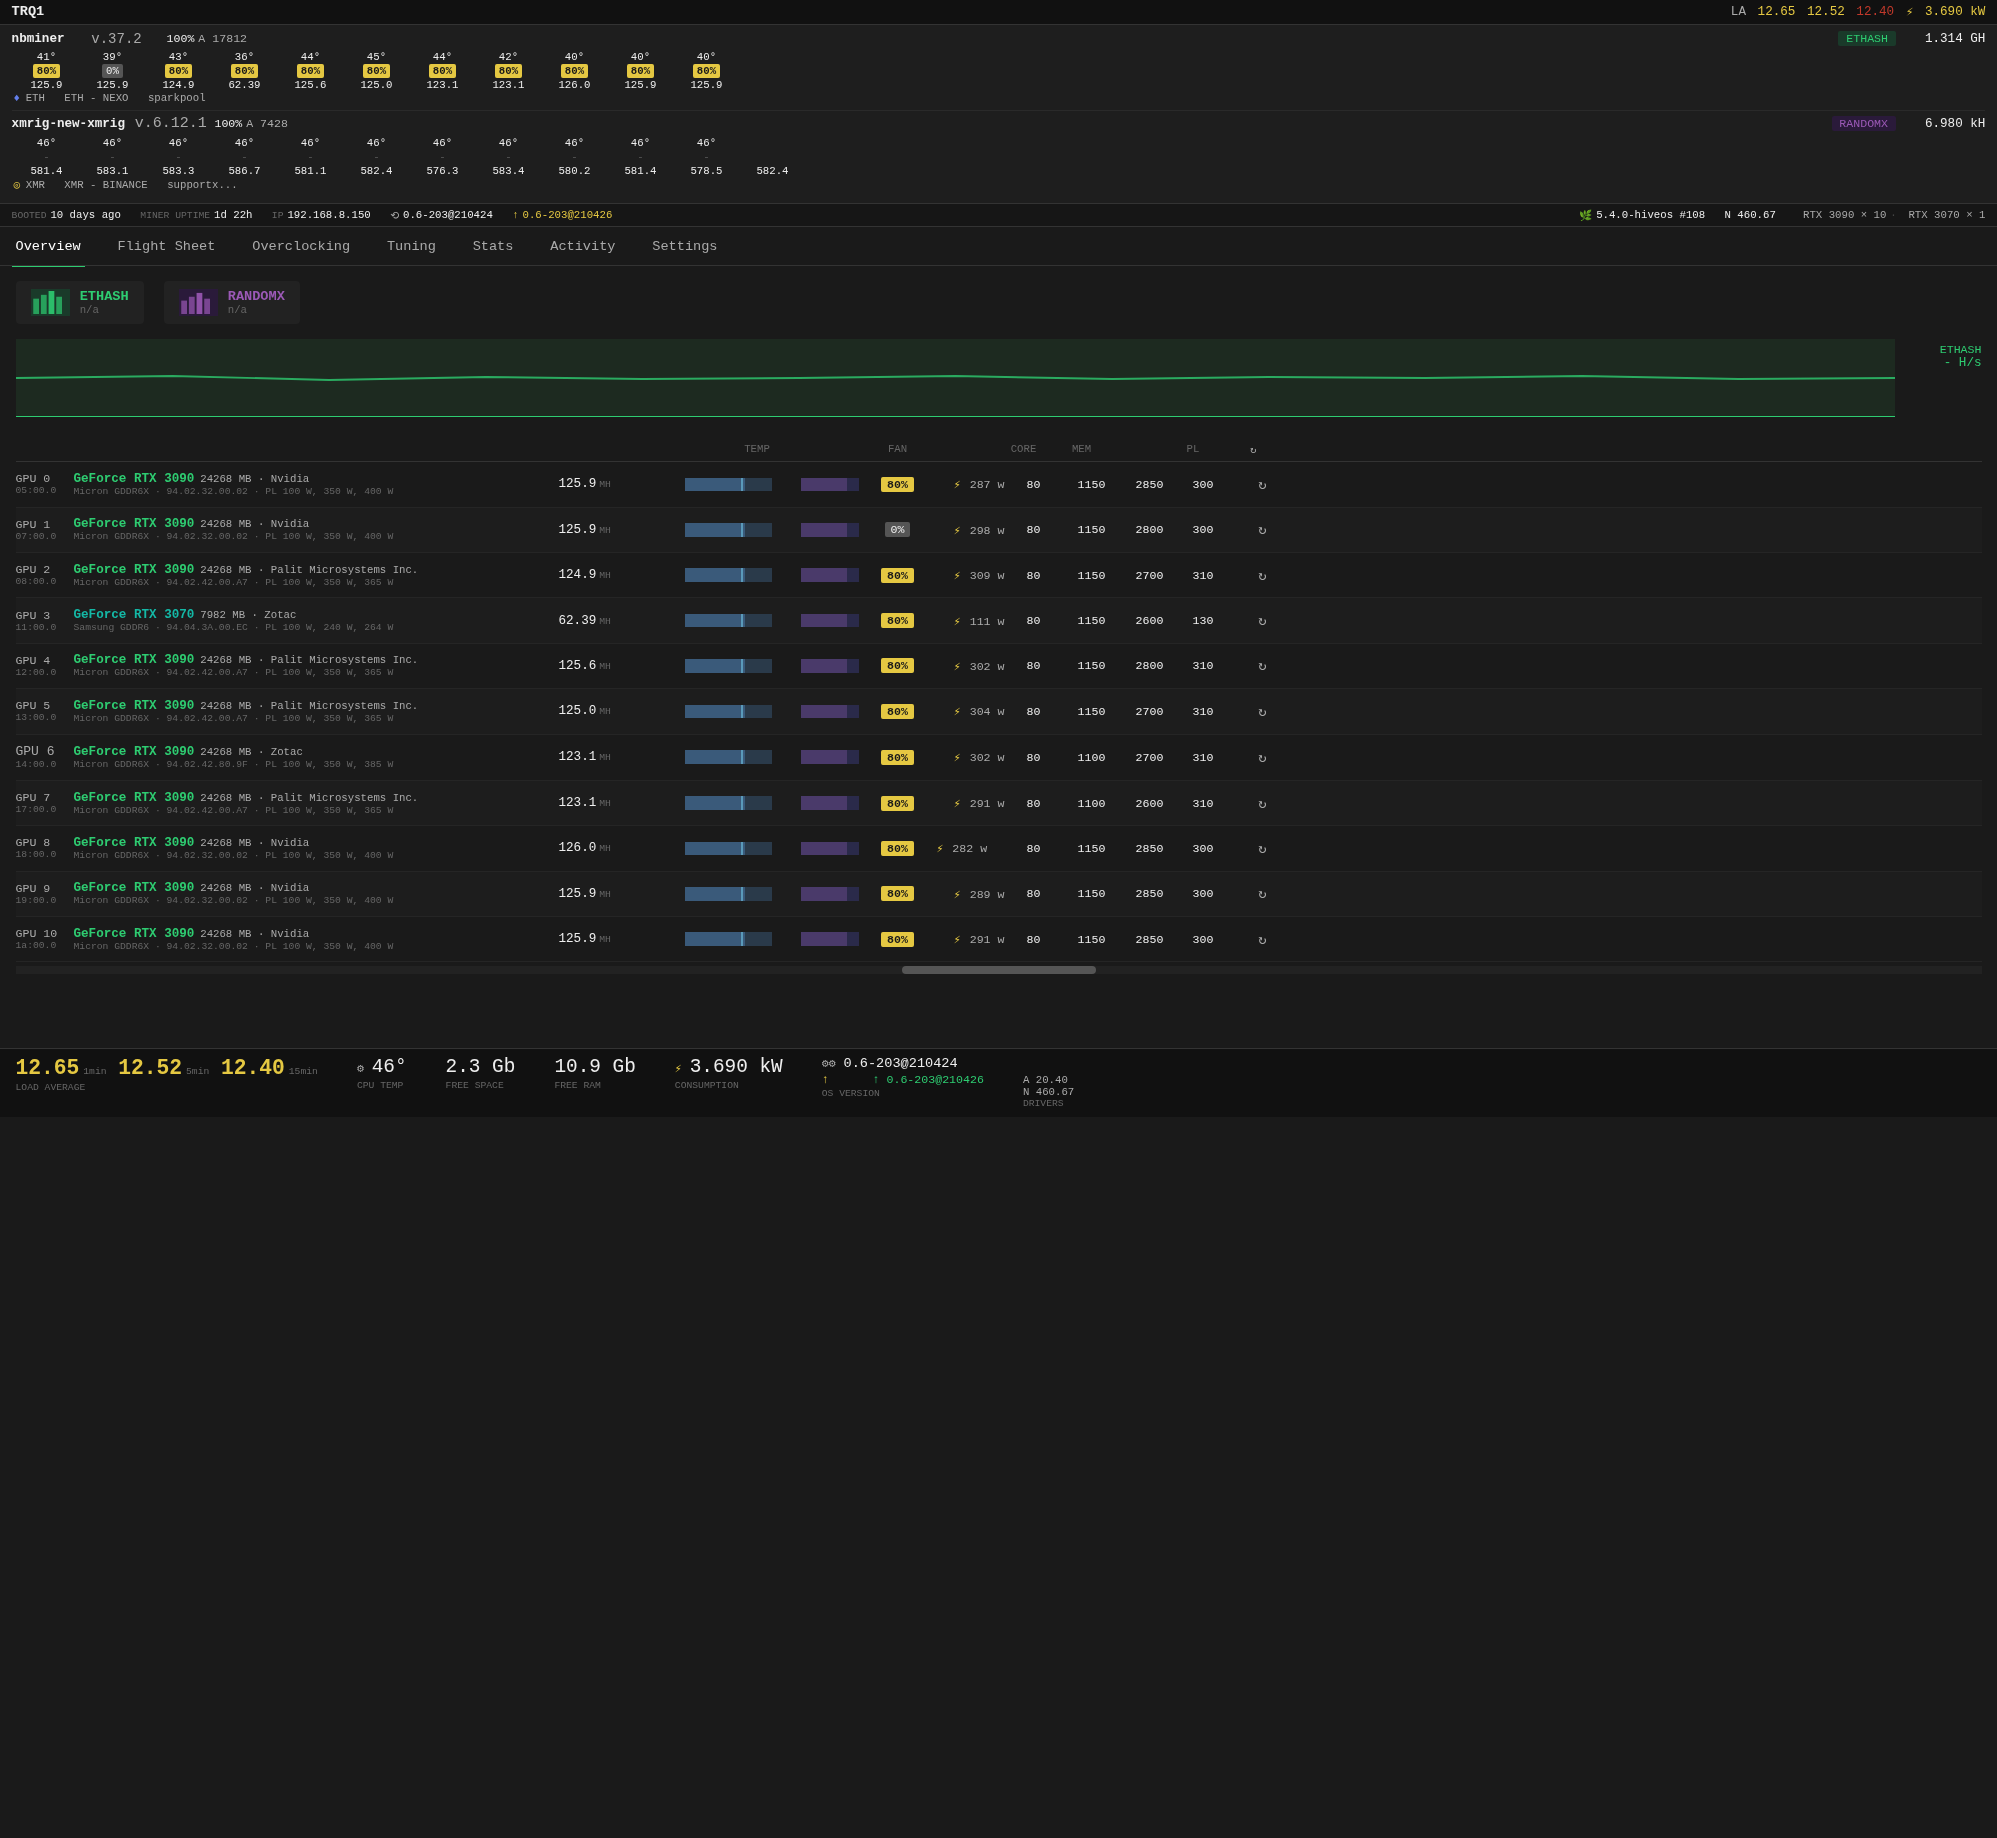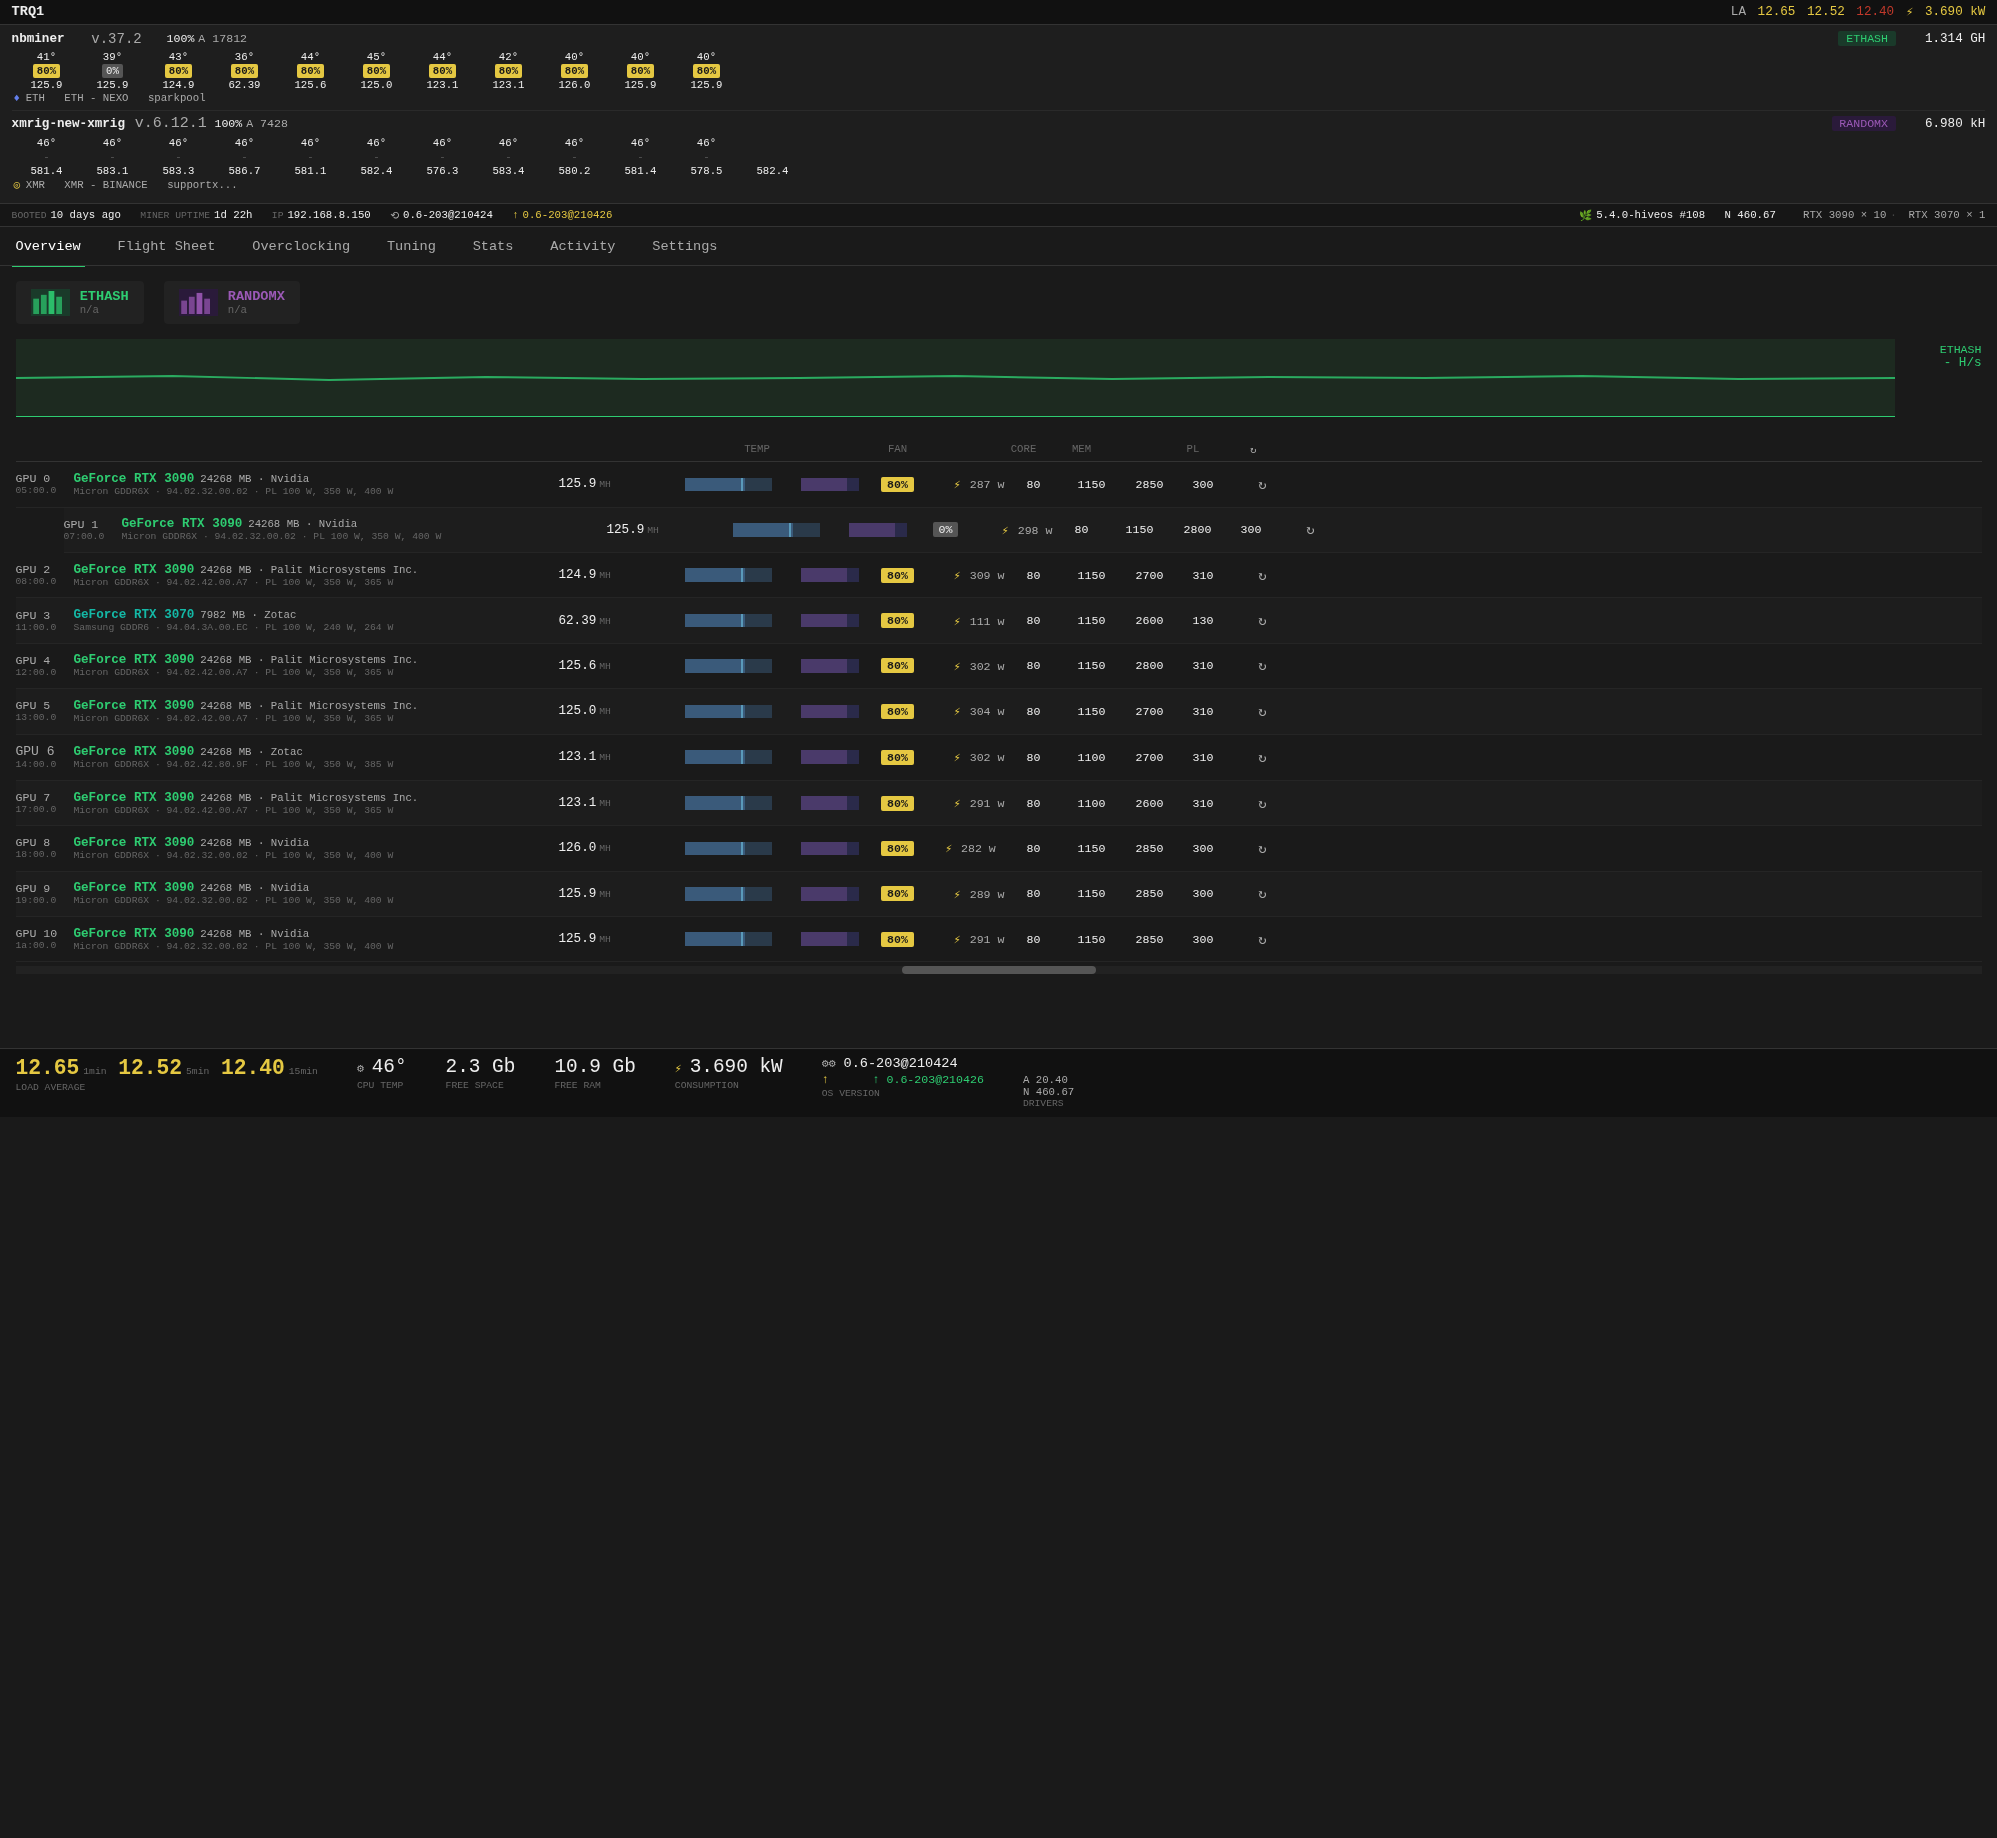--- a/index.html
+++ b/index.html
@@ -514,21 +514,21 @@
       <span>287 w</span>
     </div>
     <div style="text-align:center;color:#eee;font-size:11.6px">80</div>
     <div style="text-align:center;color:#eee;font-size:11.6px">1150</div>
     <div style="text-align:center;color:#eee;font-size:11.6px">2850</div>
     <div style="text-align:center;color:#eee;font-size:11.6px">300</div>
     <div style="text-align:right">
       <span style="color:#aaa;cursor:pointer;font-size:13.6px">↻</span>
     </div>
   </div>
-        <div style="display: grid; grid-template-columns: 58px 485px 126px 29px 87px 58px 78px 68px 58px 58px 58px 49px 39px; align-items: center; padding: 9.7px 0px; border-bottom: 1px solid rgb(37, 37, 37); background: rgb(29, 29, 29); margin-left: 48px;">
+        <div style="display: grid; grid-template-columns: 58px 485px 126px 29px 87px 58px 78px 68px 58px 58px 58px 49px 39px; align-items: center; padding: 9.7px 0px; border-bottom: 1px solid rgb(37, 37, 37); background: rgb(29, 29, 29);">
     <div style="display:flex;flex-direction:column">
       <span style="color:#aaa;font-size:11.6px">GPU 1</span>
       <span style="color:#666;font-size:9.7px">07:00.0</span>
     </div>
     <div style="display:flex;flex-direction:column">
       <div style="display:flex;align-items:center;gap:5.8px">
         <span style="color:#2ecc71;font-weight:bold;font-size:12.6px">GeForce RTX 3090</span>
         <span style="color:#aaa;font-size:10.7px">24268 MB · Nvidia</span>
       </div>
       <span style="color:#666;font-size:9.7px">Micron GDDR6X · 94.02.32.00.02 · PL 100 W, 350 W, 400 W</span>
@@ -814,21 +814,21 @@
       <div style="width:70%;height:100%;background:#3a5a7a"></div>
       <div style="position:absolute;top:0;bottom:0;left:65%;width:1.9px;background:#5a9aba"></div>
     </div>
     <div style="text-align:center;color:#eee;font-size:12.6px">40°</div>
     <div style="width:58px;height:13.6px;background:#2a2a4a;position:relative">
       <div style="width:80%;height:100%;background:#4a3a6a"></div>
     </div>
     <div style="text-align:center">
       <span style="background:#e5c842;color:#1a1a1a;font-weight:bold;border-radius:1.9px;padding:1px 5.8px;font-size:11.6px">80%</span>
     </div>
-    <div style="text-align:center;color:#aaa;font-size:11.6px">
+    <div style="text-align:left;color:#aaa;font-size:11.6px">
       <span style="color:#e5c842;margin-right:1.9px">⚡</span>
       <span>282 w</span>
     </div>
     <div style="text-align:center;color:#eee;font-size:11.6px">80</div>
     <div style="text-align:center;color:#eee;font-size:11.6px">1150</div>
     <div style="text-align:center;color:#eee;font-size:11.6px">2850</div>
     <div style="text-align:center;color:#eee;font-size:11.6px">300</div>
     <div style="text-align:right">
       <span style="color:#aaa;cursor:pointer;font-size:13.6px">↻</span>
     </div>

